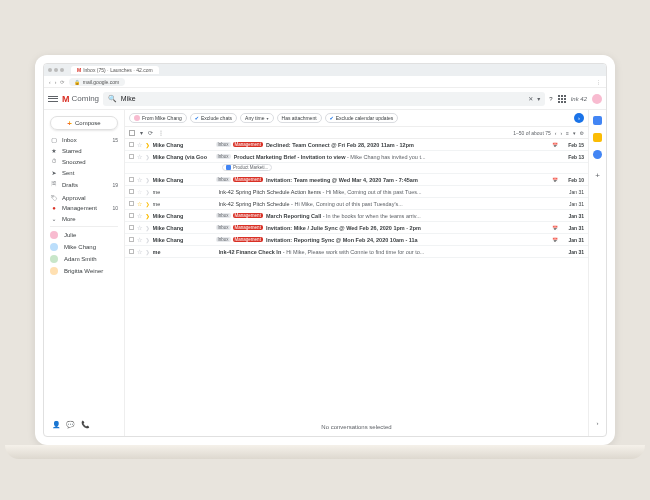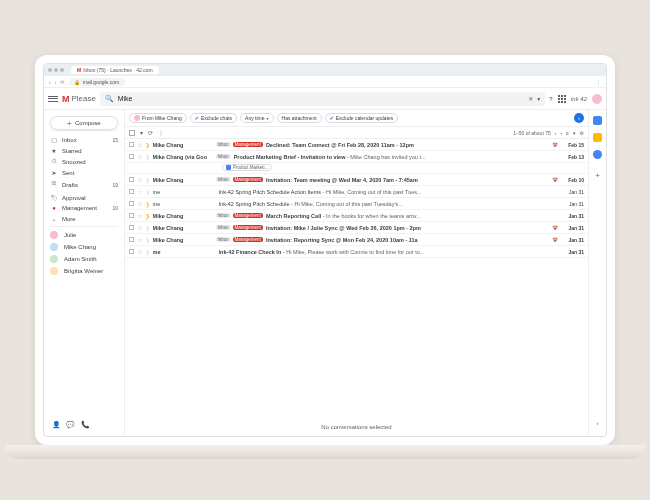--- a/index.html
+++ b/index.html
@@ -237,21 +237,21 @@
     </div>
 
     <div class="gmail-header">
       <div class="menu-icon">
           <span></span>
           <span></span>
           <span></span>
         </div>
       <div class="logo">
         <span class="logo-m">M</span>
-          <span>Please</span>
+          <span>Coming</span>
       </div>
       <div class="searchbar">
         <span class="si">🔍</span>
         <span class="query">Mike</span>
         <span>✕</span>
         <span>▾</span>
       </div>
       <div class="hdr-right">
         <span>?</span>
         <div class="apps-grid">

